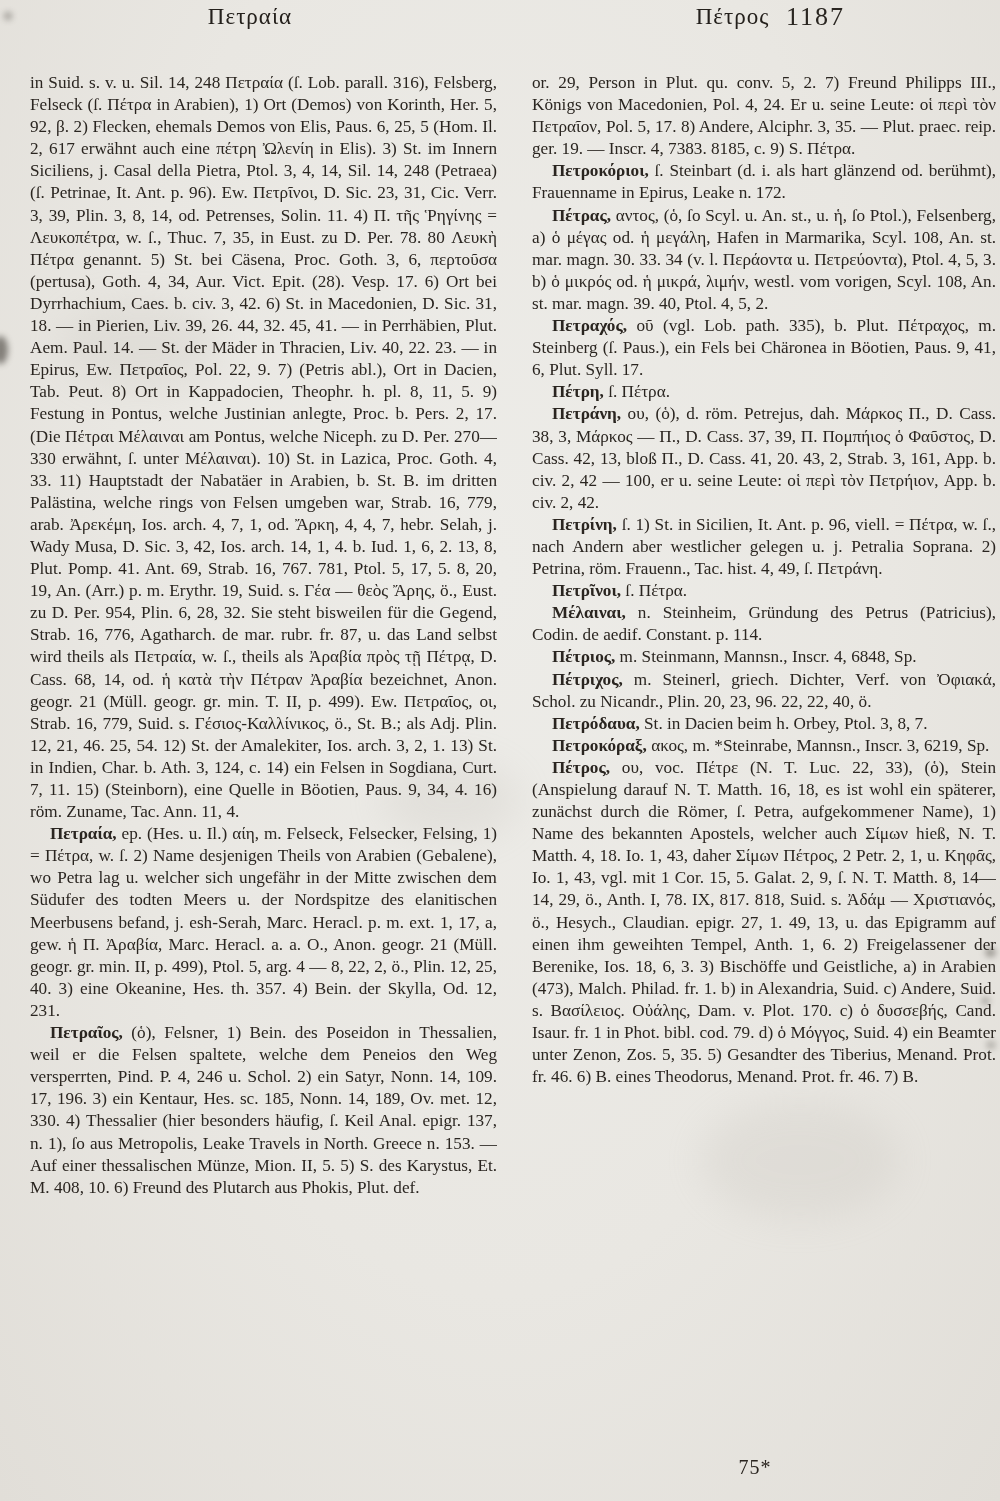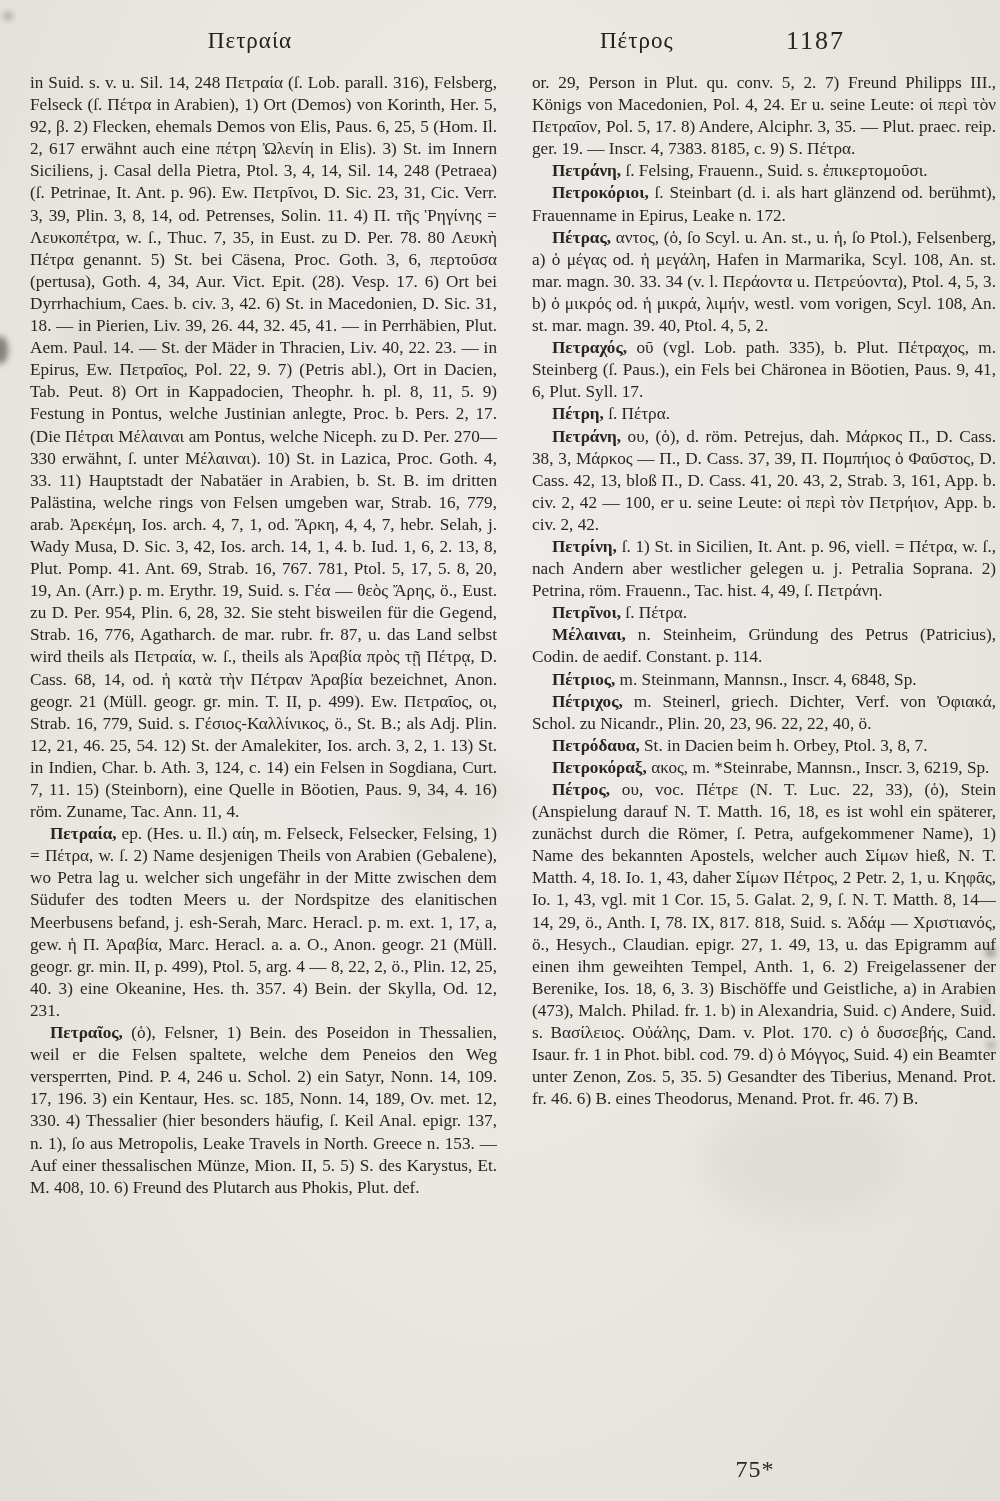--- a/index.html
+++ b/index.html
@@ -7,38 +7,38 @@
     width: 1000px; height: 1501px;
     position: relative; overflow: hidden;
     background: #dddbd6;
     font-family: "Liberation Serif", "DejaVu Serif", serif;
   }
   .page {
     position: absolute; inset: 0;
     background: radial-gradient(ellipse at 50% 38%, #edece8 0%, #e9e7e2 55%, #e1ded8 100%);
   }
   
-  .running-head { position: absolute; top: 28px; left: 0; width: 940px; height: 42px; color: #24201c; }
+  .running-head { position: absolute; top: 4px; left: 0; width: 940px; height: 42px; color: #24201c; }
   .head-left  { position: absolute; left: 30px;  width: 440px; text-align: center; font-size: 23px; letter-spacing: 1px; }
-  .head-right { position: absolute; left: 600px; width: 265px; font-size: 23px; letter-spacing: 1px; }
+  .head-right { position: absolute; left: 600px; width: 265px; text-align: center; font-size: 23px; letter-spacing: 1px; }
   .page-num   { position: absolute; top: -2px; right: 95px; font-size: 26px; font-weight: normal; letter-spacing: 2px; color: #2a2621; }
   
   .columns { position: absolute; top: 72px; left: 30px; }
   .col {
     position: absolute; top: 0; height: 1398px; overflow: hidden;
     text-align: justify; color: #2a2520;
     font-size: 17.2px; line-height: 22.1px;
   }
   .col-left  { left: 0;     width: 467px; }
   .col-right { left: 478px; width: 464px; margin-left: 24px; }
   .col p { margin: 0; text-indent: 20px; }
   .col p.cont { text-indent: 0; }
   .lead { font-weight: bold; }
   
-  .sig-mark { position: absolute; top: 1456px; left: 705px; width: 100px; text-align: center; font-size: 24px; color: #2a2520; letter-spacing: 1px; }
+  .sig-mark { position: absolute; top: 1456px; left: 705px; width: 100px; text-align: center; font-size: 20px; color: #2a2520; letter-spacing: 1px; }
   
   .smudge { position: absolute; background: #4e4a44; border-radius: 50%; filter: blur(3px); }
   .smudge.a1 { left: -7px;  top: 336px;  width: 15px; height: 28px; opacity: .65; }
   .smudge.a2 { left: 4px;   top: 12px;   width: 8px;  height: 8px;  opacity: .45; }
   .smudge.a3 { left: 985px; top: 948px;  width: 11px; height: 9px;  opacity: .5; }
   .smudge.a4 { left: 981px; top: 997px;  width: 9px;  height: 8px;  opacity: .4; }
   .smudge.a5 { left: 986px; top: 1041px; width: 10px; height: 8px;  opacity: .35; }
   .blotch { position: absolute; background: #b9b4ac; border-radius: 50%; filter: blur(18px); opacity: .18; }
   .blotch.b1 { left: 60px;  top: 300px;  width: 160px; height: 90px; }
   .blotch.b2 { left: 700px; top: 1100px; width: 200px; height: 120px; }
@@ -60,21 +60,20 @@
   </div>
 
   <div class="columns">
     <div class="col col-left" id="col-left">
         <p class="cont">in Suid. s. v. u. Sil. 14, 248 Πετραία (ſ. Lob. parall. 316), Felsberg, Felseck (ſ. Πέτρα in Arabien), 1) Ort (Demos) von Korinth, Her. 5, 92, β. 2) Flecken, ehemals Demos von Elis, Paus. 6, 25, 5 (Hom. Il. 2, 617 erwähnt auch eine πέτρη Ὠλενίη in Elis). 3) St. im Innern Siciliens, j. Casal della Pietra, Ptol. 3, 4, 14, Sil. 14, 248 (Petraea) (ſ. Petrinae, It. Ant. p. 96). Ew. Πετρῖνοι, D. Sic. 23, 31, Cic. Verr. 3, 39, Plin. 3, 8, 14, od. Petrenses, Solin. 11. 4) Π. τῆς Ῥηγίνης = Λευκοπέτρα, w. ſ., Thuc. 7, 35, in Eust. zu D. Per. 78. 80 Λευκὴ Πέτρα genannt. 5) St. bei Cäsena, Proc. Goth. 3, 6, περτοῦσα (pertusa), Goth. 4, 34, Aur. Vict. Epit. (28). Vesp. 17. 6) Ort bei Dyrrhachium, Caes. b. civ. 3, 42. 6) St. in Macedonien, D. Sic. 31, 18. — in Pierien, Liv. 39, 26. 44, 32. 45, 41. — in Perrhäbien, Plut. Aem. Paul. 14. — St. der Mäder in Thracien, Liv. 40, 22. 23. — in Epirus, Ew. Πετραῖος, Pol. 22, 9. 7) (Petris abl.), Ort in Dacien, Tab. Peut. 8) Ort in Kappadocien, Theophr. h. pl. 8, 11, 5. 9) Festung in Pontus, welche Justinian anlegte, Proc. b. Pers. 2, 17. (Die Πέτραι Μέλαιναι am Pontus, welche Niceph. zu D. Per. 270—330 erwähnt, ſ. unter Μέλαιναι). 10) St. in Lazica, Proc. Goth. 4, 33. 11) Hauptstadt der Nabatäer in Arabien, b. St. B. im dritten Palästina, welche rings von Felsen umgeben war, Strab. 16, 779, arab. Ἀρεκέμη, Ios. arch. 4, 7, 1, od. Ἄρκη, 4, 4, 7, hebr. Selah, j. Wady Musa, D. Sic. 3, 42, Ios. arch. 14, 1, 4. b. Iud. 1, 6, 2. 13, 8, Plut. Pomp. 41. Ant. 69, Strab. 16, 767. 781, Ptol. 5, 17, 5. 8, 20, 19, An. (Arr.) p. m. Erythr. 19, Suid. s. Γέα — θεὸς Ἄρης, ö., Eust. zu D. Per. 954, Plin. 6, 28, 32. Sie steht bisweilen für die Gegend, Strab. 16, 776, Agatharch. de mar. rubr. fr. 87, u. das Land selbst wird theils als Πετραία, w. ſ., theils als Ἀραβία πρὸς τῇ Πέτρᾳ, D. Cass. 68, 14, od. ἡ κατὰ τὴν Πέτραν Ἀραβία bezeichnet, Anon. geogr. 21 (Müll. geogr. gr. min. T. II, p. 499). Ew. Πετραῖος, οι, Strab. 16, 779, Suid. s. Γέσιος-Καλλίνικος, ö., St. B.; als Adj. Plin. 12, 21, 46. 25, 54. 12) St. der Amalekiter, Ios. arch. 3, 2, 1. 13) St. in Indien, Char. b. Ath. 3, 124, c. 14) ein Felsen in Sogdiana, Curt. 7, 11. 15) (Steinborn), eine Quelle in Böotien, Paus. 9, 34, 4. 16) röm. Zuname, Tac. Ann. 11, 4.</p>
         <p><span class="lead">Πετραία, </span>ep. (Hes. u. Il.) αίη, m. Felseck, Felsecker, Felsing, 1) = Πέτρα, w. ſ. 2) Name desjenigen Theils von Arabien (Gebalene), wo Petra lag u. welcher sich ungefähr in der Mitte zwischen dem Südufer des todten Meers u. der Nordspitze des elanitischen Meerbusens befand, j. esh-Serah, Marc. Heracl. p. m. ext. 1, 17, a, gew. ἡ Π. Ἀραβία, Marc. Heracl. a. a. O., Anon. geogr. 21 (Müll. geogr. gr. min. II, p. 499), Ptol. 5, arg. 4 — 8, 22, 2, ö., Plin. 12, 25, 40. 3) eine Okeanine, Hes. th. 357. 4) Bein. der Skylla, Od. 12, 231.</p>
         <p><span class="lead">Πετραῖος, </span>(ὁ), Felsner, 1) Bein. des Poseidon in Thessalien, weil er die Felsen spaltete, welche dem Peneios den Weg versperrten, Pind. P. 4, 246 u. Schol. 2) ein Satyr, Nonn. 14, 109. 17, 196. 3) ein Kentaur, Hes. sc. 185, Nonn. 14, 189, Ov. met. 12, 330. 4) Thessalier (hier besonders häufig, ſ. Keil Anal. epigr. 137, n. 1), ſo aus Metropolis, Leake Travels in North. Greece n. 153. — Auf einer thessalischen Münze, Mion. II, 5. 5) S. des Karystus, Et. M. 408, 10. 6) Freund des Plutarch aus Phokis, Plut. def.</p>
       </div>
     <div class="col col-right" id="col-right">
         <p class="cont">or. 29, Person in Plut. qu. conv. 5, 2. 7) Freund Philipps III., Königs von Macedonien, Pol. 4, 24. Er u. seine Leute: οἱ περὶ τὸν Πετραῖον, Pol. 5, 17. 8) Andere, Alciphr. 3, 35. — Plut. praec. reip. ger. 19. — Inscr. 4, 7383. 8185, c. 9) S. Πέτρα.</p>
-        <p><span class="lead">Πετράνη, </span>ſ. Felsing, Frauenn., Suid. s. ἐπικερτομοῦσι.</p>
         <p><span class="lead">Πετροκόριοι, </span>ſ. Steinbart (d. i. als hart glänzend od. berühmt), Frauenname in Epirus, Leake n. 172.</p>
         <p><span class="lead">Πέτρας, </span>αντος, (ὁ, ſo Scyl. u. An. st., u. ἡ, ſo Ptol.), Felsenberg, a) ὁ μέγας od. ἡ μεγάλη, Hafen in Marmarika, Scyl. 108, An. st. mar. magn. 30. 33. 34 (v. l. Περάοντα u. Πετρεύοντα), Ptol. 4, 5, 3. b) ὁ μικρός od. ἡ μικρά, λιμήν, westl. vom vorigen, Scyl. 108, An. st. mar. magn. 39. 40, Ptol. 4, 5, 2.</p>
         <p><span class="lead">Πετραχός, </span>οῦ (vgl. Lob. path. 335), b. Plut. Πέτραχος, m. Steinberg (ſ. Paus.), ein Fels bei Chäronea in Böotien, Paus. 9, 41, 6, Plut. Syll. 17.</p>
         <p><span class="lead">Πέτρη, </span>ſ. Πέτρα.</p>
         <p><span class="lead">Πετράνη, </span>ου, (ὁ), d. röm. Petrejus, dah. Μάρκος Π., D. Cass. 38, 3, Μάρκος — Π., D. Cass. 37, 39, Π. Πομπήιος ὁ Φαῦστος, D. Cass. 42, 13, bloß Π., D. Cass. 41, 20. 43, 2, Strab. 3, 161, App. b. civ. 2, 42 — 100, er u. seine Leute: οἱ περὶ τὸν Πετρήιον, App. b. civ. 2, 42.</p>
         <p><span class="lead">Πετρίνη, </span>ſ. 1) St. in Sicilien, It. Ant. p. 96, viell. = Πέτρα, w. ſ., nach Andern aber westlicher gelegen u. j. Petralia Soprana. 2) Petrina, röm. Frauenn., Tac. hist. 4, 49, ſ. Πετράνη.</p>
         <p><span class="lead">Πετρῖνοι, </span>ſ. Πέτρα.</p>
         <p><span class="lead">Μέλαιναι, </span>n. Steinheim, Gründung des Petrus (Patricius), Codin. de aedif. Constant. p. 114.</p>
         <p><span class="lead">Πέτριος, </span>m. Steinmann, Mannsn., Inscr. 4, 6848, Sp.</p>
         <p><span class="lead">Πέτριχος, </span>m. Steinerl, griech. Dichter, Verf. von Ὀφιακά, Schol. zu Nicandr., Plin. 20, 23, 96. 22, 22, 40, ö.</p>

